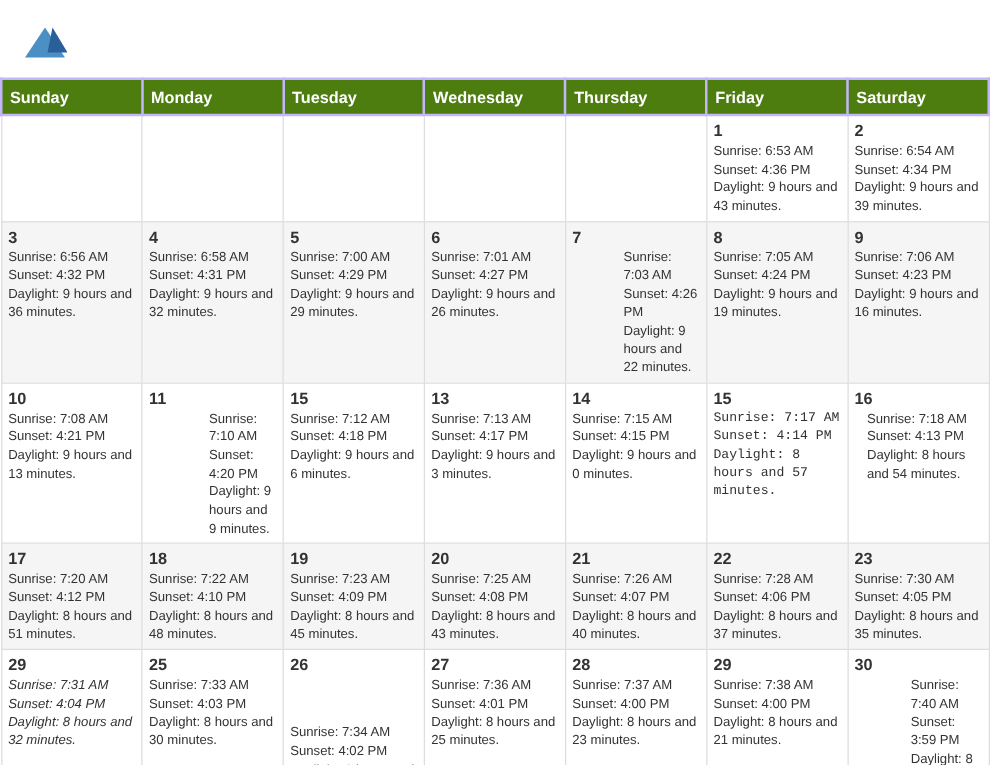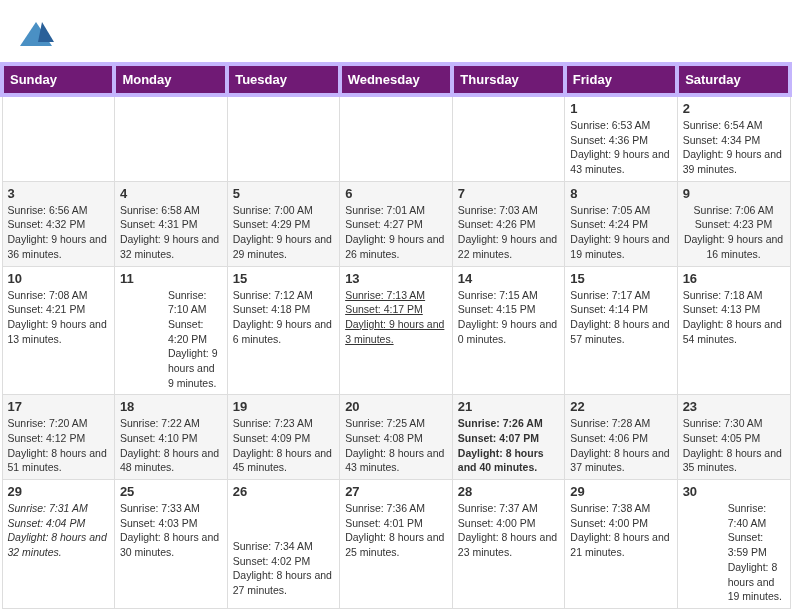--- a/index.html
+++ b/index.html
@@ -51,27 +51,27 @@
     .location {
       font-size: 16px;
       color: #333;
     }
     .calendar {
       width: 100%;
       border-collapse: collapse;
       font-size: 11px;
     }
     .calendar th {
-      background-color: #701a75;
+      background-color: #4d7c0f;
       color: white;
       text-align: left;
       padding: 6px 6px;
       font-size: 13px;
       font-weight: bold;
-      border: 4px solid #c4b5fd;
+      border: 2px solid #c4b5fd;
     }
     .calendar td {
       vertical-align: top;
       border: 1px solid #ddd;
       padding: 4px 5px;
       width: 113px;
       min-height: 80px;
       background: #fff;
     }
     .calendar tr:nth-child(even) td {
@@ -165,33 +165,33 @@
 Daylight: 9 hours and 29 minutes.</div>
         </td>
         <td>
           <span class="day-number">6</span>
           <div class="day-info" style="white-space: pre-line;">Sunrise: 7:01 AM
 Sunset: 4:27 PM
 Daylight: 9 hours and 26 minutes.</div>
         </td>
         <td>
           <span class="day-number">7</span>
-          <div class="day-info" style="white-space: pre-line;">Sunrise: 7:03 AM
+          <div class="day-info" style="white-space: pre-line; margin-left: 41px;">Sunrise: 7:03 AM
 Sunset: 4:26 PM
 Daylight: 9 hours and 22 minutes.</div>
         </td>
         <td>
           <span class="day-number">8</span>
           <div class="day-info" style="white-space: pre-line;">Sunrise: 7:05 AM
 Sunset: 4:24 PM
 Daylight: 9 hours and 19 minutes.</div>
         </td>
         <td>
           <span class="day-number">9</span>
-          <div class="day-info" style="white-space: pre-line; text-align: center;">Sunrise: 7:06 AM
+          <div class="day-info" style="white-space: pre-line;">Sunrise: 7:06 AM
 Sunset: 4:23 PM
 Daylight: 9 hours and 16 minutes.</div>
         </td>
       </tr>
       <tr>
         <td>
           <span class="day-number">10</span>
           <div class="day-info" style="white-space: pre-line;">Sunrise: 7:08 AM
 Sunset: 4:21 PM
 Daylight: 9 hours and 13 minutes.</div>
@@ -203,39 +203,39 @@
 Daylight: 9 hours and 9 minutes.</div>
         </td>
         <td>
           <span class="day-number">15</span>
           <div class="day-info" style="white-space: pre-line;">Sunrise: 7:12 AM
 Sunset: 4:18 PM
 Daylight: 9 hours and 6 minutes.</div>
         </td>
         <td>
           <span class="day-number">13</span>
-          <div class="day-info" style="white-space: pre-line; text-decoration: underline;">Sunrise: 7:13 AM
+          <div class="day-info" style="white-space: pre-line;">Sunrise: 7:13 AM
 Sunset: 4:17 PM
 Daylight: 9 hours and 3 minutes.</div>
         </td>
         <td>
           <span class="day-number">14</span>
           <div class="day-info" style="white-space: pre-line;">Sunrise: 7:15 AM
 Sunset: 4:15 PM
 Daylight: 9 hours and 0 minutes.</div>
         </td>
         <td>
           <span class="day-number">15</span>
-          <div class="day-info" style="white-space: pre-line;">Sunrise: 7:17 AM
+          <div class="day-info" style="white-space: pre-line; font-family: Liberation Mono, monospace;">Sunrise: 7:17 AM
 Sunset: 4:14 PM
 Daylight: 8 hours and 57 minutes.</div>
         </td>
         <td>
           <span class="day-number">16</span>
-          <div class="day-info" style="white-space: pre-line;">Sunrise: 7:18 AM
+          <div class="day-info" style="white-space: pre-line; margin-left: 10px;">Sunrise: 7:18 AM
 Sunset: 4:13 PM
 Daylight: 8 hours and 54 minutes.</div>
         </td>
       </tr>
       <tr>
         <td>
           <span class="day-number">17</span>
           <div class="day-info" style="white-space: pre-line;">Sunrise: 7:20 AM
 Sunset: 4:12 PM
 Daylight: 8 hours and 51 minutes.</div>
@@ -253,21 +253,21 @@
 Daylight: 8 hours and 45 minutes.</div>
         </td>
         <td>
           <span class="day-number">20</span>
           <div class="day-info" style="white-space: pre-line;">Sunrise: 7:25 AM
 Sunset: 4:08 PM
 Daylight: 8 hours and 43 minutes.</div>
         </td>
         <td>
           <span class="day-number">21</span>
-          <div class="day-info" style="white-space: pre-line; font-weight: bold;">Sunrise: 7:26 AM
+          <div class="day-info" style="white-space: pre-line;">Sunrise: 7:26 AM
 Sunset: 4:07 PM
 Daylight: 8 hours and 40 minutes.</div>
         </td>
         <td>
           <span class="day-number">22</span>
           <div class="day-info" style="white-space: pre-line;">Sunrise: 7:28 AM
 Sunset: 4:06 PM
 Daylight: 8 hours and 37 minutes.</div>
         </td>
         <td>

